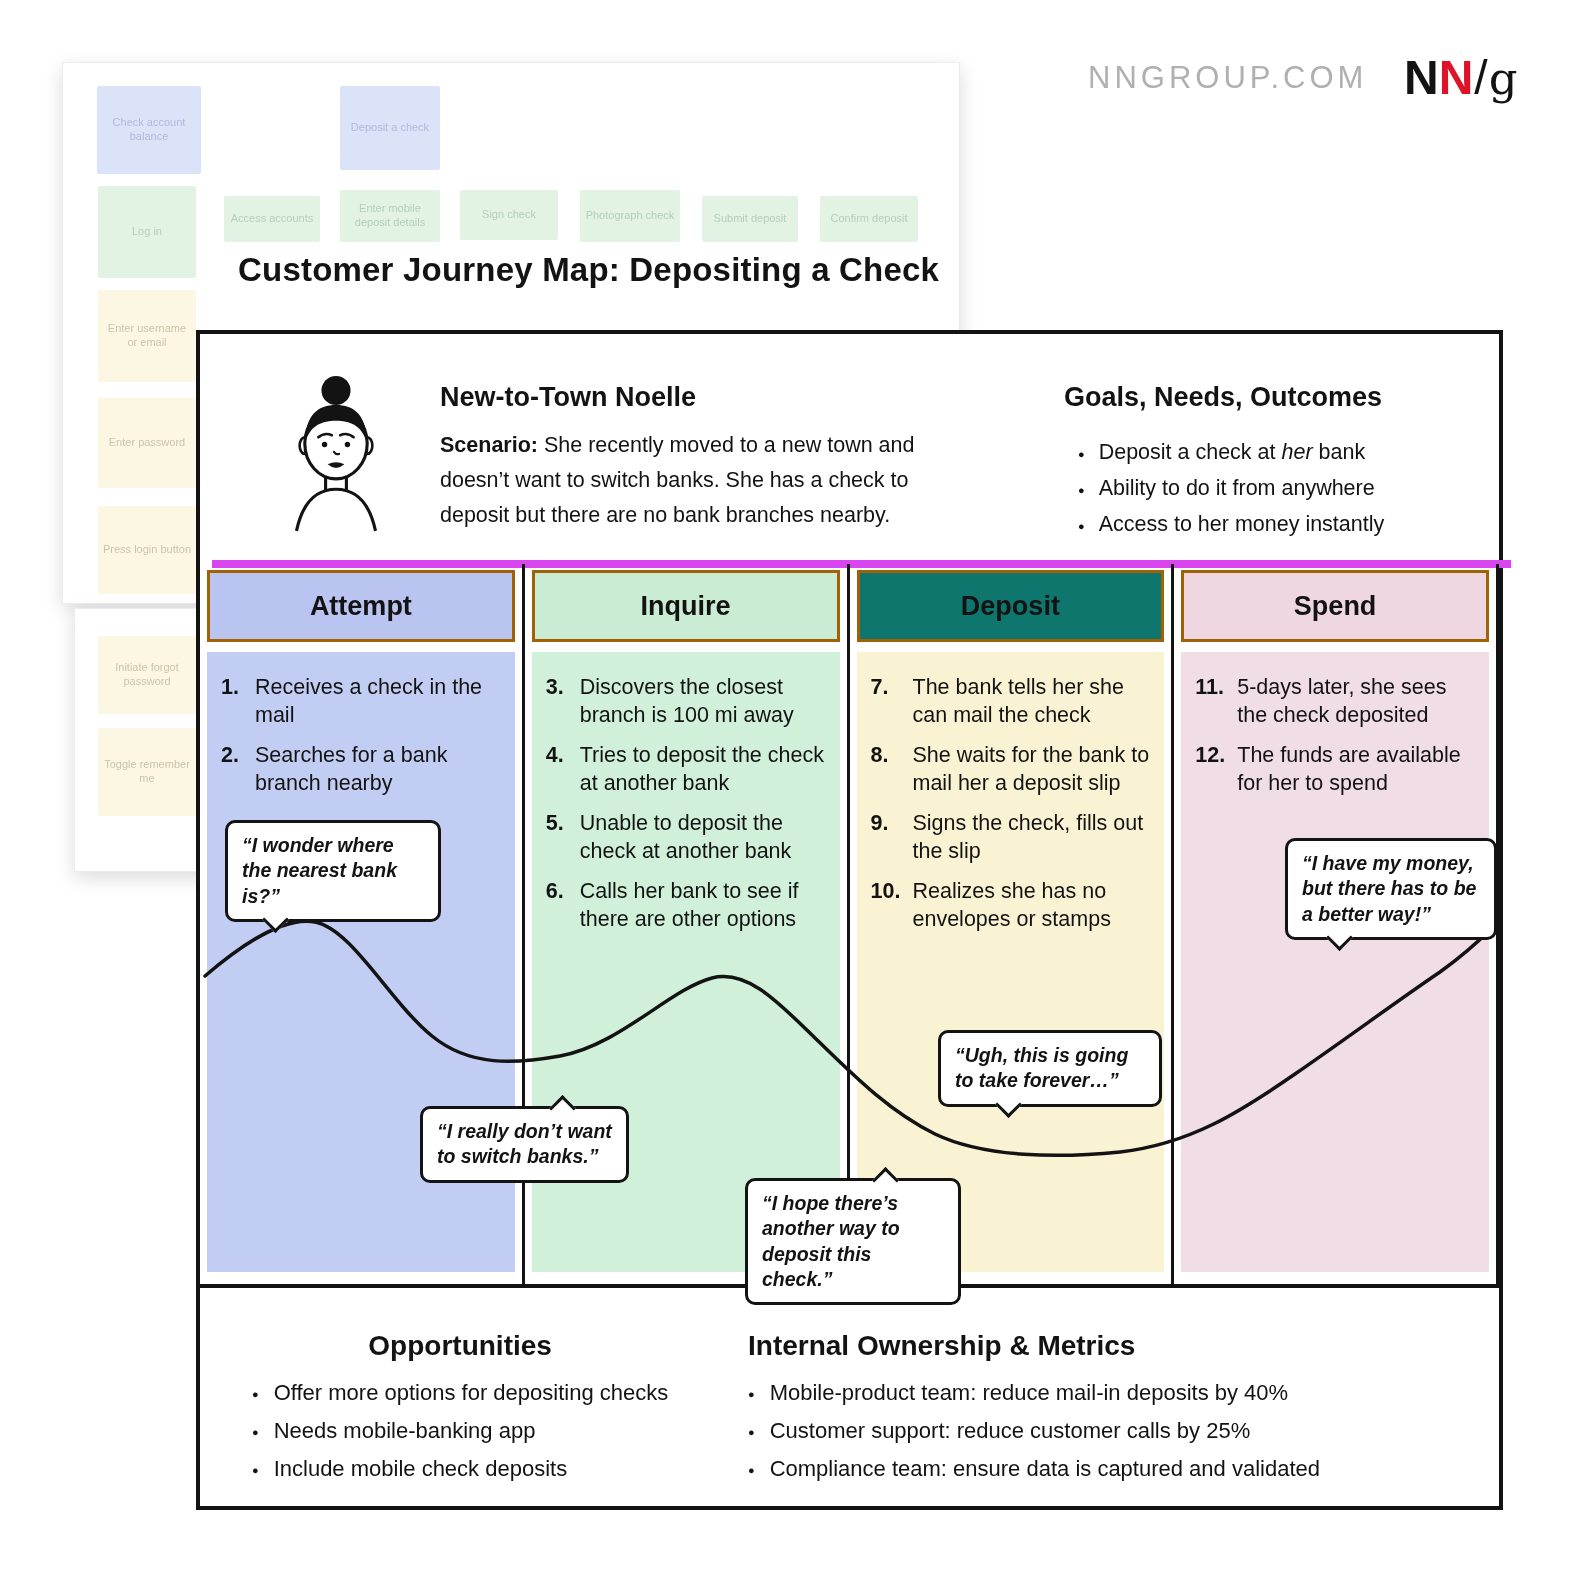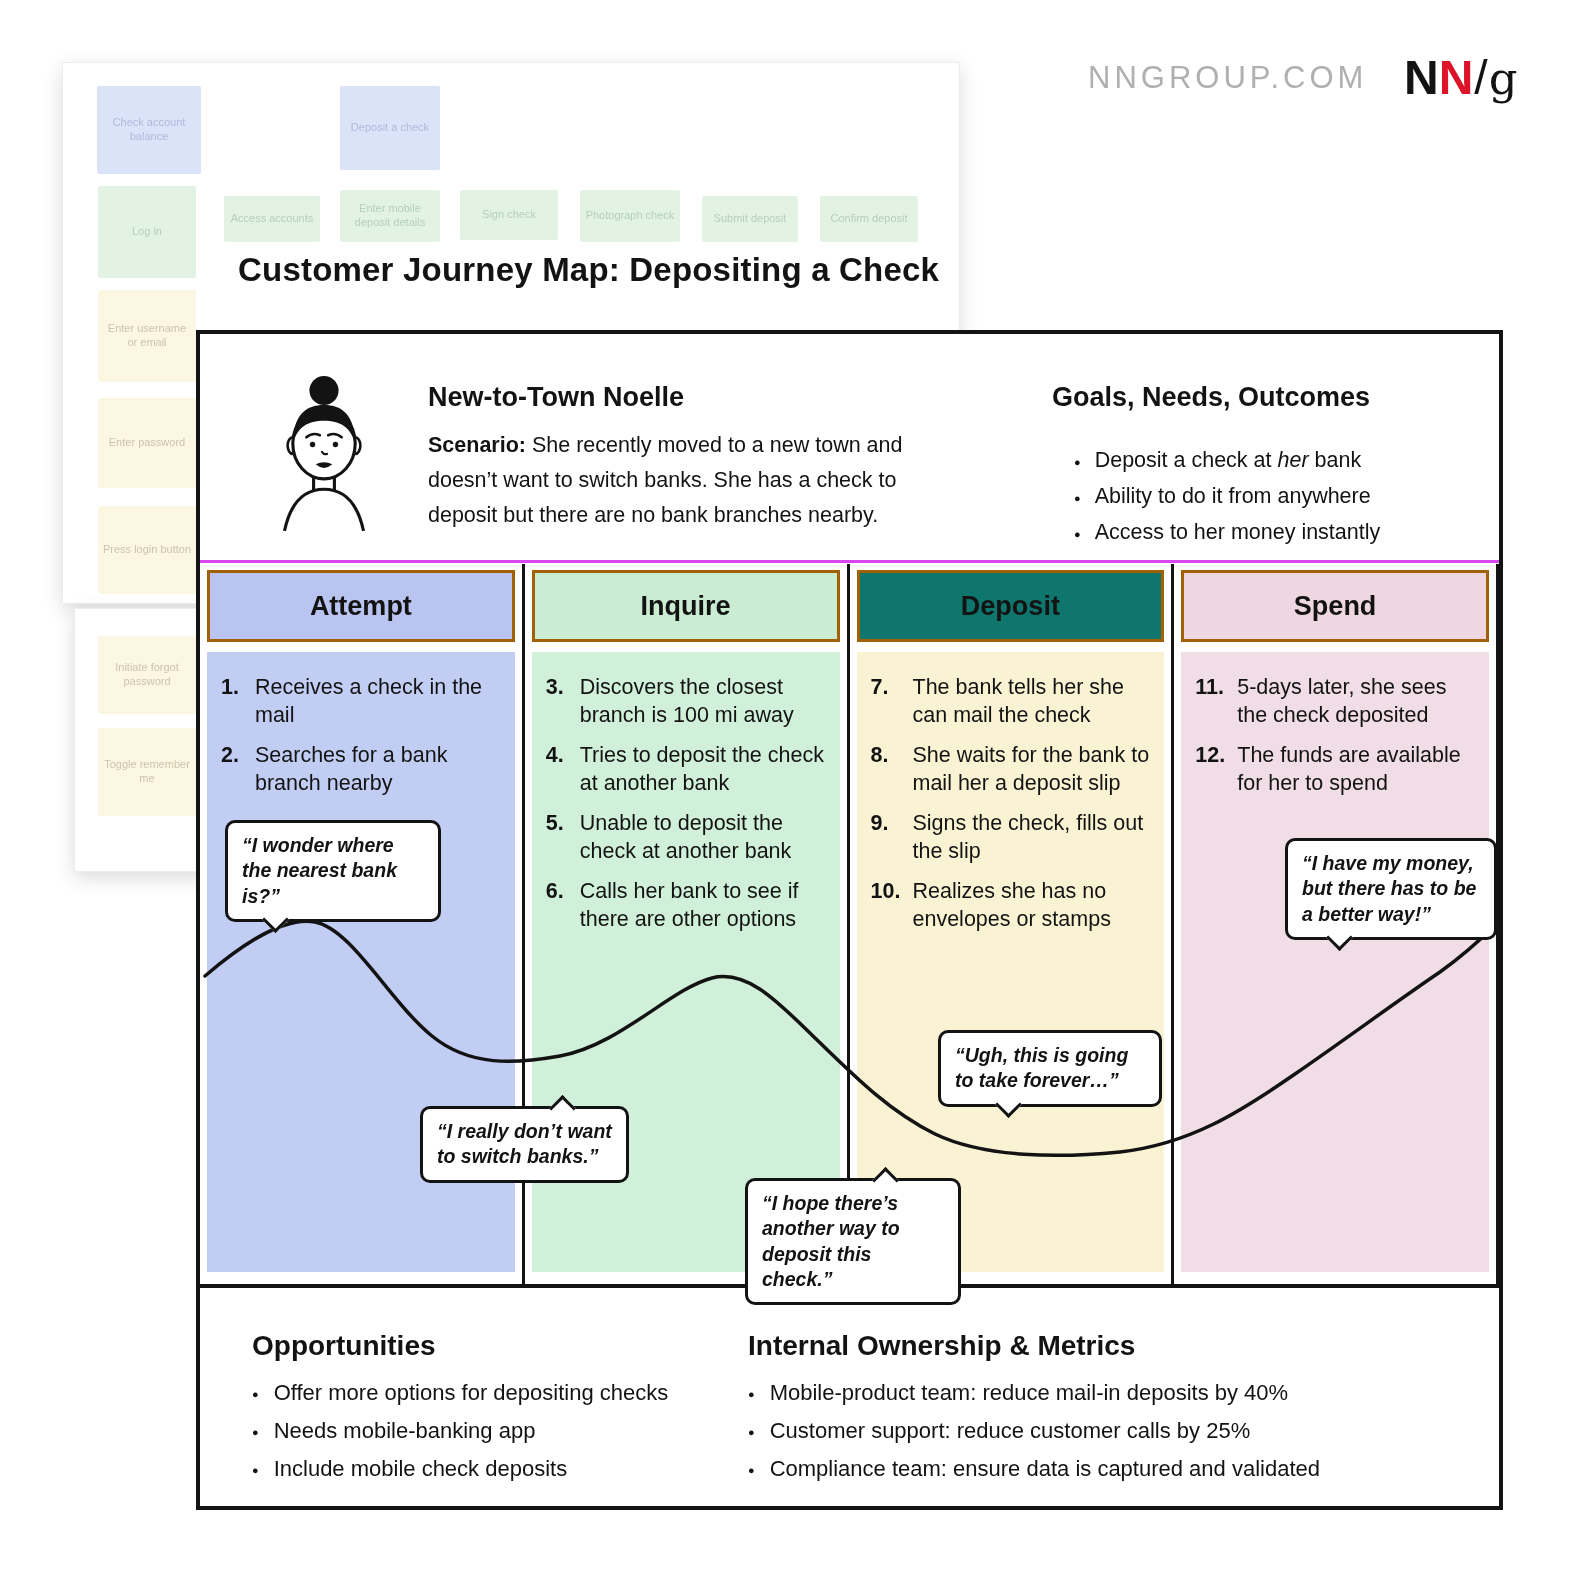--- a/index.html
+++ b/index.html
@@ -31,28 +31,28 @@
 
   
   .page-title { position:absolute; left:238px; top:251px; font-size:33px; font-weight:800;
                 color:#131313; letter-spacing:0.2px; }
 
   
   .map { position:absolute; left:196px; top:330px; width:1307px; height:1180px;
          border:4px solid #131313; box-sizing:border-box; background:#ffffff; }
 
   
-  .persona-row { position:absolute; left:0; top:0; width:100%; height:226px;
-                 border-bottom:3px solid #d946ef; box-sizing:content-box; }
+  .persona-row { position:absolute; left:12px; top:0; width:100%; height:226px;
+                 border-bottom:8px solid #d946ef; box-sizing:content-box; }
   .avatar { position:absolute; left:72px; top:34px; width:104px; height:176px; }
   .persona-name { position:absolute; left:228px; top:48px; font-size:27px; font-weight:800; }
   .scenario { position:absolute; left:228px; top:94px; width:508px; font-size:21.5px; line-height:1.62; }
   .scenario b { font-weight:800; }
   .goals-heading { position:absolute; left:852px; top:48px; font-size:27px; font-weight:800; }
-  .goals-list { position:absolute; left:858px; top:98px; margin:16px; padding:0; list-style:none;
+  .goals-list { position:absolute; left:858px; top:98px; margin:8px; padding:0; list-style:none;
                 font-size:21.5px; }
   .goals-list li { display:flex; align-items:flex-start; margin-bottom:11px; }
   .goals-list li::before { content:"●"; font-size:11px; margin:8px 14px 0 0; color:#131313; }
   .goal-em { font-style:italic; }
 
   
   .stages-row { position:absolute; left:0; top:230px; width:100%; height:720px;
                 border-bottom:4px solid #131313; display:flex; box-sizing:content-box; }
   .stage-cell { position:relative; flex:1 1 0; border-right:3px solid #131313; }
   .stage-cell:last-child { border-right:none; }
@@ -78,21 +78,21 @@
             padding:10px 14px; font-weight:800; font-style:italic; font-size:19.5px;
             line-height:1.3; z-index:5; }
   .bubble::after { content:""; position:absolute; width:16px; height:16px; background:#ffffff;
                    transform:rotate(45deg); left:var(--tx,40px); }
   .tail-down::after { bottom:-10px; border-right:3px solid #131313; border-bottom:3px solid #131313; }
   .tail-up::after   { top:-10px;    border-left:3px solid #131313;  border-top:3px solid #131313; }
 
   
   .footer-row { position:absolute; left:0; top:958px; width:100%; bottom:0; }
   .footer-col { position:absolute; top:38px; }
-  .opps-col { left:52px; }
+  .opps-col { left:52px;text-align:center; }
   .own-col  { left:548px; }
   .footer-heading { font-size:28px; font-weight:800; margin:0 0 18px 0; }
   .footer-list { margin:0; padding:0; list-style:none; font-size:22px; }
   .footer-list li { display:flex; align-items:flex-start; margin-bottom:12px; }
   .footer-list li::before { content:"●"; font-size:11px; margin:8px 15px 0 0; color:#131313; }
 </style>
 </head>
 <body>
 
 <div class="canvas">

